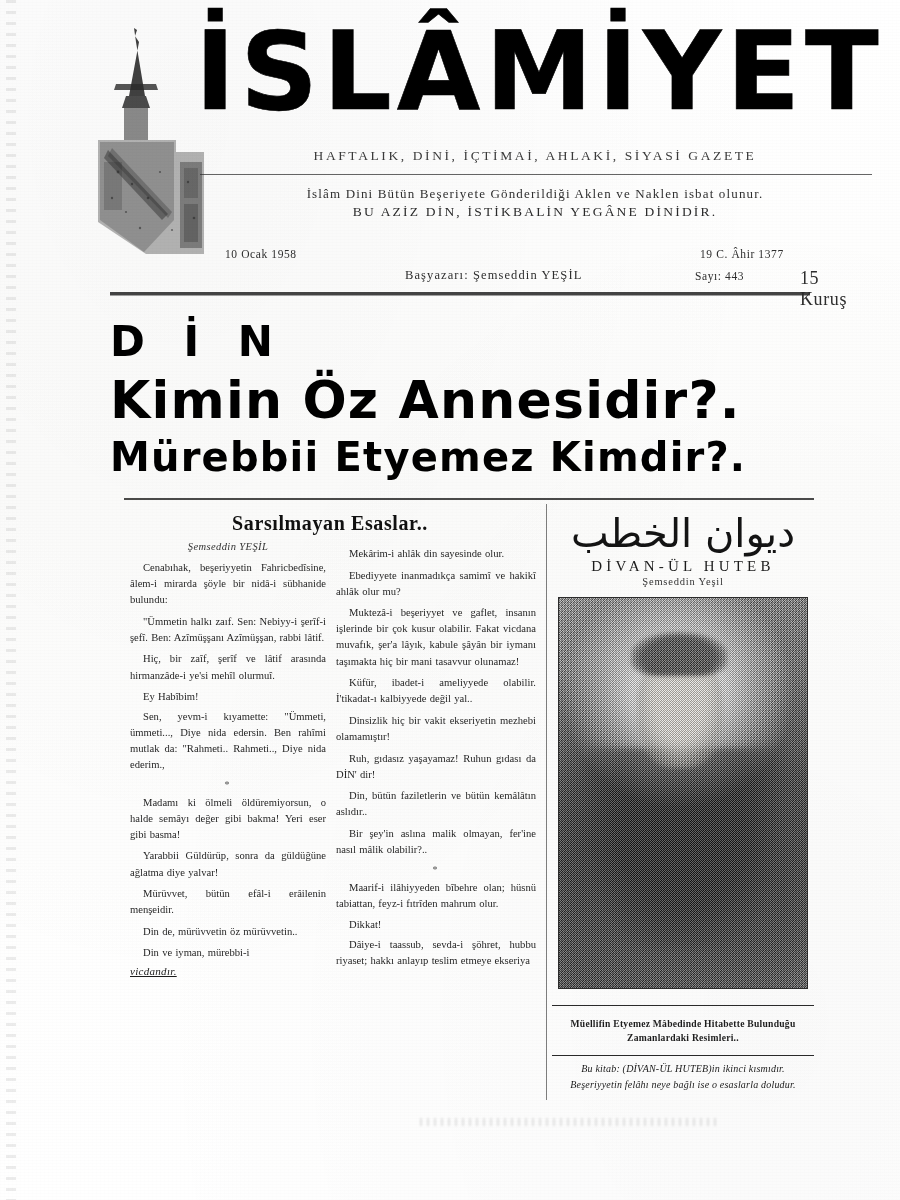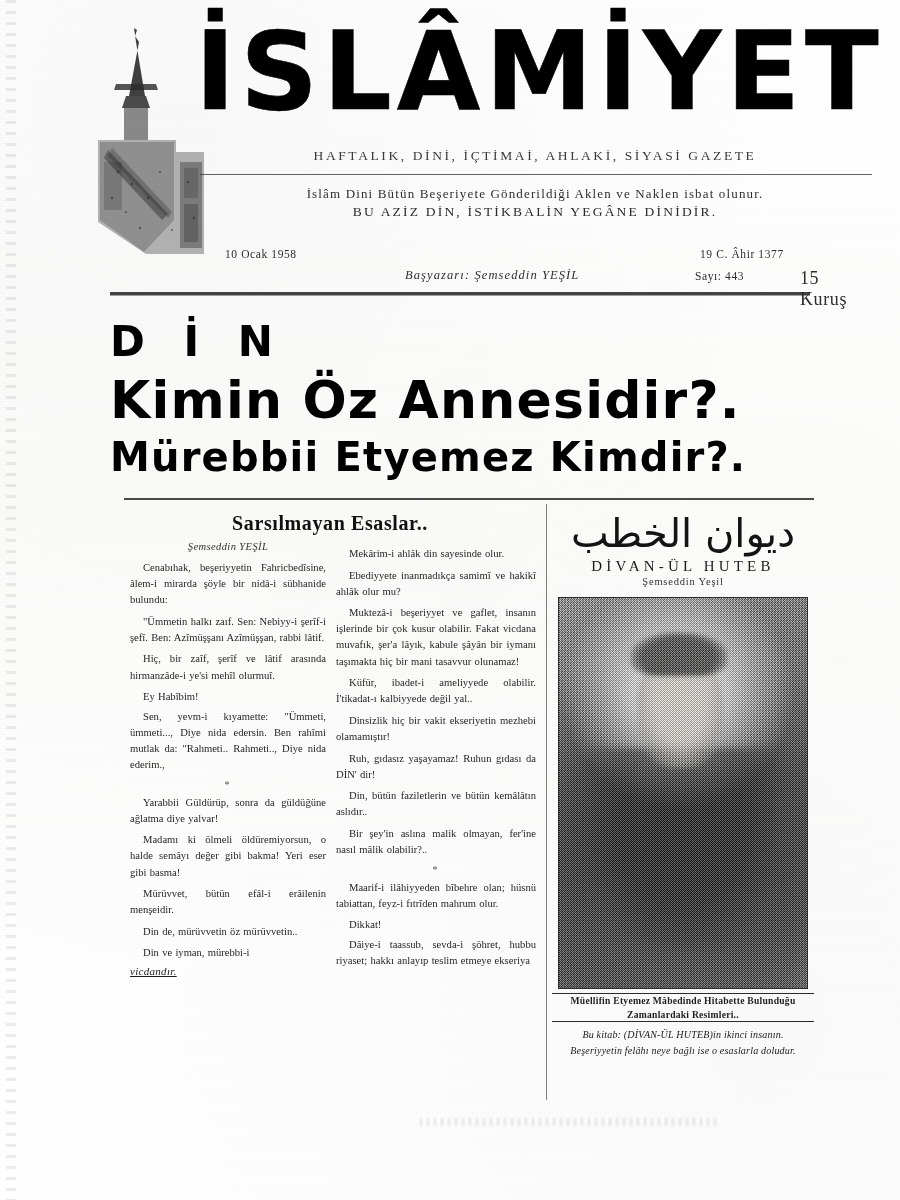--- a/index.html
+++ b/index.html
@@ -115,21 +115,21 @@
   #issue-bar {
     position: absolute;
     left: 110px; top: 246px;
     width: 700px; height: 44px;
     font-size: 11.5px;
     color: #2e2e2e;
     filter: blur(.25px);
   }
   #issue-date-greg { position: absolute; left: 115px; top: 2px; letter-spacing: .6px; }
   #issue-date-hij  { position: absolute; left: 590px; top: 2px; letter-spacing: .6px; }
-  #issue-editor    { position: absolute; left: 295px; top: 22px; letter-spacing: 1.1px; font-size: 12.5px; font-style: italic; }
+  #issue-editor    { position: absolute; left: 295px; top: 22px; letter-spacing: 1.1px; font-size: 12.5px; }
   #issue-number    { position: absolute; left: 585px; top: 24px; letter-spacing: .6px; }
   #issue-price     { position: absolute; left: 690px; top: 22px; letter-spacing: .6px; font-size: 18px; }
 
   
   #headline {
     position: absolute;
     left: 110px; top: 318px;
     width: 700px;
     font-family: "DejaVu Sans", sans-serif;
     font-weight: 700;
@@ -320,24 +320,24 @@
   #photo .noise2 {
     position: absolute; inset: 0;
     opacity: .6;
     background-image:
       repeating-conic-gradient(rgba(255,255,255,.5) 0% 25%, rgba(0,0,0,.5) 0% 50%);
     background-size: 2px 2px;
     mix-blend-mode: hard-light;
   }
 
   #photo-caption {
-    margin-top: 4px;
+    margin-top: 16px;
     border-top: 1.4px solid #2b2b2b;
     border-bottom: 1.4px solid #2b2b2b;
-    padding: 0 4px;
+    padding: 11px 4px;
     text-align: center;
     font-family: "Liberation Serif", serif;
     font-weight: 700;
     font-size: 9.6px;
     line-height: 1.42;
     letter-spacing: .25px;
     color: #1e1e1e;
     filter: blur(.3px);
   }
   #ad-note {
@@ -447,22 +447,22 @@
       <div id="byline">Şemseddin YEŞİL</div>
 
       <p class="para">Cenabıhak, beşeriyyetin Fahricbedîsine, âlem-i mirarda şöyle bir nidâ-i sübhanide bulundu:</p>
       <p class="para">"Ümmetin halkı zaıf. Sen: Nebiyy-i şerîf-i şefî. Ben: Azîmüşşanı Azîmüşşan, rabbi lâtif.</p>
       <p class="para">Hiç, bir zaîf, şerîf ve lâtif arasında hirmanzâde-i ye'si mehîl olurmuî.</p>
       <p class="para tight">Ey Habîbim!</p>
       <p class="para">Sen, yevm-i kıyamette: "Ümmeti, ümmeti..., Diye nida edersin. Ben rahîmi mutlak da: "Rahmeti.. Rahmeti.., Diye nida ederim.,</p>
 
       <div class="sep">*</div>
 
+      <p class="para">Madamı ki ölmeli öldüremiyorsun, o halde semâyı değer gibi bakma! Yeri eser gibi basma!</p>
       <p class="para">Yarabbii Güldürüp, sonra da güldüğüne ağlatma diye yalvar!</p>
-      <p class="para">Madamı ki ölmeli öldüremiyorsun, o halde semâyı değer gibi bakma! Yeri eser gibi basma!</p>
       <p class="para">Mürüvvet, bütün efâl-i erâilenin menşeidir.</p>
       <p class="para">Din de, mürüvvetin öz mürüvvetin..</p>
       <p class="para tight">Din ve iyman, mürebbi-i</p>
       <div class="handnote">vicdandır.</div>
     </div>
 
     <div class="col" id="col-mid">
       <p class="para" style="margin-top:42px">Mekârim-i ahlâk din sayesinde olur.</p>
       <p class="para">Ebediyyete inanmadıkça samimî ve hakikî ahlâk olur mu?</p>
       <p class="para">Muktezâ-i beşeriyyet ve gaflet, insanın işlerinde bir çok kusur olabilir. Fakat vicdana muvafık, şer'a lâyık, kabule şâyân bir iymanı taşımakta hiç bir mani tasavvur olunamaz!</p>
@@ -489,21 +489,21 @@
         <div class="robe"></div>
         <div class="face"></div>
         <div class="turban"></div>
         <div class="noise"></div>
         <div class="noise2"></div>
       </div>
 
       <div id="photo-caption">Müellifin Etyemez Mâbedinde Hitabette Bulunduğu Zamanlardaki Resimleri..</div>
 
       <div id="ad-note">
-        <span class="ln1">Bu kitab: (DİVAN-ÜL HUTEB)in ikinci insanın.</span>
+        <span class="ln1">Bu kitab: (DİVAN-ÜL HUTEB)in ikinci kısmıdır.</span>
         <span class="ln2">Beşeriyyetin felâhı neye bağlı ise o esaslarla doludur.</span>
       </div>
     </div>
 
   </div>
 
   <div id="bottom-smudge"></div>
 </div>
 
 <div id="grain"></div>

